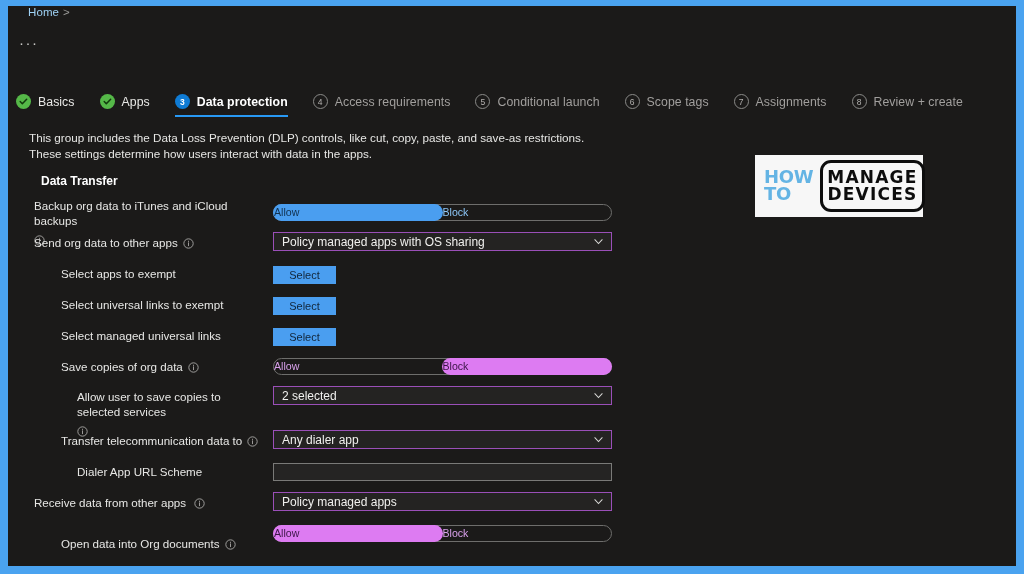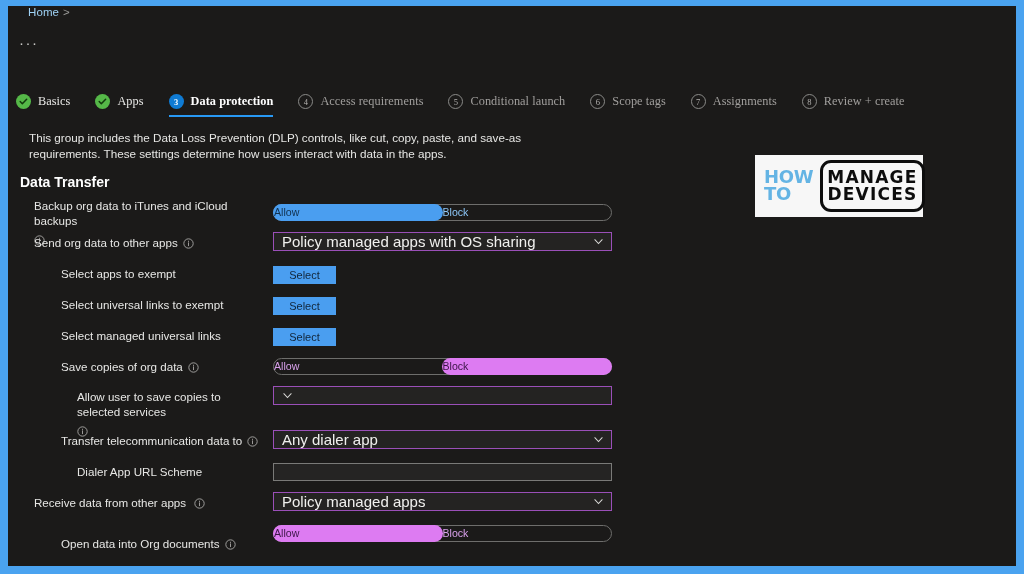--- a/index.html
+++ b/index.html
@@ -68,21 +68,20 @@
     gap: 0px;
   }
   .wiz-step {
     display: flex;
     align-items: flex-end;
     gap: 7px;
     padding: 0 12px 8px 0;
     margin-right: 13px;
     position: relative;
     white-space: nowrap;
-    font-family: Liberation Serif, serif;
   }
   .wiz-step .wiz-label {
     font-size: 12.3px;
     color: #a19f9d;
     letter-spacing: .05px;
   }
   .wiz-step.done .wiz-label { color: #e8e8e6; }
   .wiz-step.active .wiz-label { color: #ffffff; font-weight: 700; }
 
   .wiz-badge {
@@ -122,22 +121,22 @@
   .desc {
     position: absolute;
     left: 21px; top: 124px;
     width: 560px;
     font-size: 11.7px;
     line-height: 15.5px;
     color: #e6e6e4;
   }
   .section-heading {
     position: absolute;
-    left: 12px; top: 168px;
-    font-size: 14px;
+    left: 33px; top: 168px;
+    font-size: 12px;
     font-weight: 700;
     color: #ffffff;
   }
 
   
   .form {
     position: absolute;
     left: 0; top: 193px;
     width: 1008px;
   }
@@ -217,21 +216,21 @@
   .dropdown {
     width: 339px; height: 19px;
     background: #242322;
     border: 1px solid #9a4fb8;
     display: flex;
     align-items: center;
     padding: 0 7px 0 8px;
     position: relative;
   }
   .dropdown .dd-value {
-    font-size: 15px;
+    font-size: 12px;
     color: #f0f0ee;
     flex: 1;
     white-space: nowrap;
     overflow: hidden;
   }
   .dropdown .chevron {
     width: 11px; height: 11px;
     flex: none;
     color: #d8d8d6;
   }
@@ -362,21 +361,21 @@
         <span class="wiz-label">Assignments</span>
       </div>
 
       <div class="wiz-step">
         <span class="wiz-badge num">8</span>
         <span class="wiz-label">Review + create</span>
       </div>
 
     </div>
 
-    <div class="desc">This group includes the Data Loss Prevention (DLP) controls, like cut, copy, paste, and save-as requirements. These settings determine how users interact with data in the apps.</div>
+    <div class="desc">This group includes the Data Loss Prevention (DLP) controls, like cut, copy, paste, and save-as restrictions. These settings determine how users interact with data in the apps.</div>
     <div class="section-heading">Data Transfer</div>
 
     <div class="form">
 
       <div class="row" style="height:33px;">
         <div class="row-label indent-0" style="max-width:215px;">
           <span class="lbl-text">Backup org data to iTunes and iCloud backups</span>
           <span class="info-icon">
             <svg viewBox="0 0 12 12" width="11" height="11">
                 <circle cx="6" cy="6" r="5.1" fill="none" stroke="#a9a7a5" stroke-width="1"></circle>
@@ -470,20 +469,21 @@
           <span class="info-icon">
             <svg viewBox="0 0 12 12" width="11" height="11">
                 <circle cx="6" cy="6" r="5.1" fill="none" stroke="#a9a7a5" stroke-width="1"></circle>
                 <rect x="5.5" y="4.8" width="1" height="4" fill="#a9a7a5"></rect>
                 <rect x="5.5" y="3" width="1" height="1.2" fill="#a9a7a5"></rect>
               </svg>
           </span>
         </div>
         <div class="ctrl" style="top:1px;">
           <div class="dropdown">
+            <span class="dd-value">2 selected</span>
             <span class="chevron">
               <svg viewBox="0 0 12 12" width="11" height="11">
                   <path d="M2 4 L6 8.3 L10 4" fill="none" stroke="#d8d8d6" stroke-width="1.1" stroke-linecap="round"></path>
                 </svg>
             </span>
           </div>
         </div>
       </div>
 
       <div class="row" style="height:31px;">

